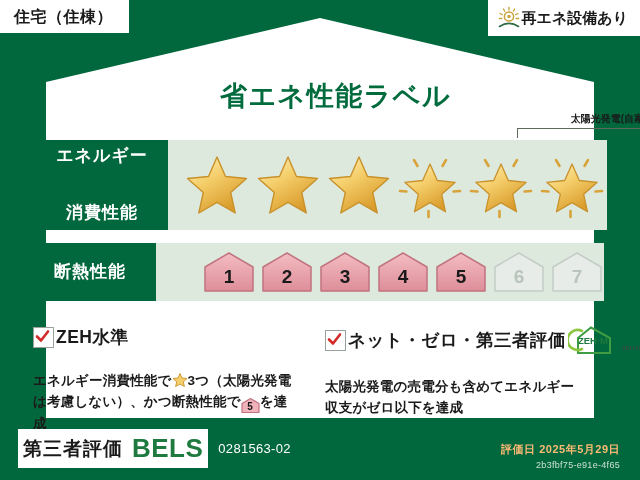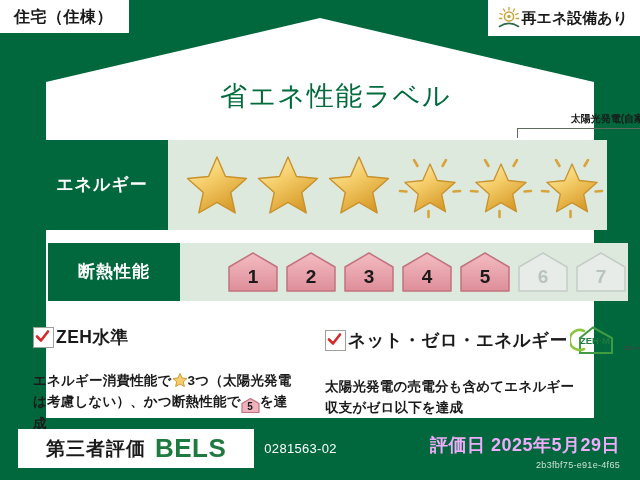--- a/index.html
+++ b/index.html
@@ -38,40 +38,40 @@
     line-height:1.2;
   }
   .sun-ico{width:26px;height:24px;display:block;flex:none;}
   
   .sub-title{
     position:absolute;left:0;right:0;top:58px;text-align:center;
     font-size:13.5px;font-weight:bold;color:#006b3c;letter-spacing:1px;
   }
   .main-title{
     position:absolute;left:0;right:0;top:78px;text-align:center;
-    font-size:27px;font-weight:normal;color:#006b3c;letter-spacing:1.5px;margin-left:31px;
+    font-size:27px;font-weight:bold;color:#006b3c;letter-spacing:1.5px;margin-left:31px;
   }
   
   .row{position:absolute;display:flex;align-items:stretch;}
   .row-label{
     background:#00683c;color:#ffffff;
     display:flex;flex-direction:column;align-items:center;justify-content:center;
     font-size:17px;font-weight:bold;letter-spacing:1px;line-height:1.35;
     flex:none;
     gap:34px;
   }
   .row-body{
     background:#dee9de;flex:1;position:relative;
     display:flex;align-items:center;
   }
   
   #row-energy{left:36px;top:140px;width:568px;height:90px;}
   #row-energy .row-label{width:132px;}
   
-  #row-insul{left:48px;top:243px;width:568px;height:58px;}
+  #row-insul{left:24px;top:243px;width:568px;height:58px;}
   #row-insul .row-label{width:132px;font-size:17px;}
   .row-label span{display:block;white-space:nowrap;}
   
   .stars{
     display:flex;align-items:center;gap:1px;
     padding-left:14px;
   }
   .star-wrap{position:relative;width:70px;height:70px;flex:none;}
   .star-svg{width:70px;height:70px;display:block;}
   
@@ -120,32 +120,32 @@
   .in-five svg{position:absolute;inset:0;width:19px;height:17px;}
   .in-five b{position:relative;z-index:2;display:block;text-align:center;font-size:10px;line-height:19px;color:#1a1a1a;}
   .zehm-logo{width:46px;height:30px;flex:none;}
   .zehm-cap{font-size:6px;color:#444;align-self:flex-end;padding-bottom:2px;white-space:nowrap;}
   
   .foot-left{
     position:absolute;left:18px;bottom:12px;
     display:flex;align-items:center;gap:10px;
   }
   .bels-box{
-    background:#ffffff;padding:4px 28px;
+    background:#ffffff;padding:4px 5px;
     display:flex;align-items:center;gap:9px;
     font-weight:bold;
     text-align:right;
   }
   .bels-jp{font-size:19px;color:#1a1a1a;letter-spacing:1px;}
   .bels-en{font-size:26px;color:#1f7a3f;letter-spacing:0.5px;font-family:"Liberation Sans",sans-serif;}
   .bels-no{font-size:13px;color:#ffffff;font-weight:normal;letter-spacing:0.3px;text-align:right;}
   .foot-right{
     position:absolute;right:20px;bottom:10px;text-align:right;
   }
-  .eval-date{font-size:18px;font-weight:bold;color:#f0abfc;letter-spacing:0.5px;}
+  .eval-date{font-size:11px;font-weight:bold;color:#fdba74;letter-spacing:0.5px;}
   .eval-hash{font-size:9px;color:#cfe0d4;letter-spacing:0.3px;margin-top:3px;}
 </style>
 </head>
 <body>
 
 <div id="label-root">
 
   <div class="house-white"></div>
 
   <div class="tag-type">
@@ -168,20 +168,21 @@
       <path d="M3.5 20.5 Q13 14.2 22.5 20.5" fill="none" stroke="#2e6b46" stroke-width="1.6" stroke-linecap="round"></path>
     </svg>
     <span>再エネ設備あり</span>
   </div>
 
   <div class="main-title">省エネ性能ラベル</div>
 
   <div class="row" id="row-energy">
     <div class="row-label">
       <span>エネルギー</span>
+      <span>消費性能</span>
     </div>
     <div class="row-body">
 
       <div class="solar-note">太陽光発電(自家消費)分</div>
       <div class="solar-bracket"></div>
 
       <div class="stars">
 
         <div class="star-wrap">
           <svg class="star-svg" viewBox="0 0 70 70">
@@ -323,21 +324,21 @@
     </div>
   </div>
 
   <div class="zeh-sec" id="zeh-right">
     <div class="zeh-head">
       <span class="chk">
         <svg viewBox="0 0 15 15">
             <path d="M2 7.5 L6 11.5 L13 2.5" fill="none" stroke="#d32a2a" stroke-width="2.6" stroke-linecap="round" stroke-linejoin="round"></path>
           </svg>
       </span>
-      <span class="zeh-title">ネット・ゼロ・エネルギー</span>
+      <span class="zeh-title">ネット・ゼロ・第三者評価</span>
       <svg class="zehm-logo" viewBox="0 0 46 30">
         <path d="M23 2.5 L42 13 L42 28 L10 28 L10 13 Z" fill="none" stroke="#3f9c42" stroke-width="2"></path>
         <path d="M14 6 A10 10 0 1 0 14 24" fill="none" stroke="#8cc63e" stroke-width="2.6" stroke-linecap="round"></path>
         <text x="25" y="19" text-anchor="middle" font-family="Liberation Sans, sans-serif" font-size="9.5" font-weight="bold" fill="#1f7a3f">ZEH·M</text>
       </svg>
       <span class="zehm-cap">「ZEH-M」</span>
     </div>
     <div class="zeh-body">
       <span>太陽光発電の売電分も含めてエネルギー</span><br><span>収支がゼロ以下を達成</span>
     </div>

